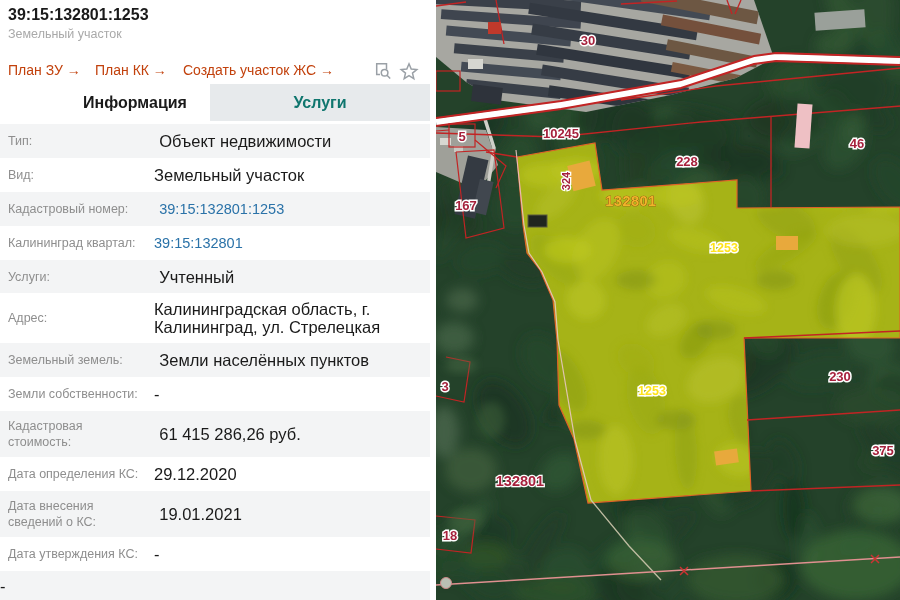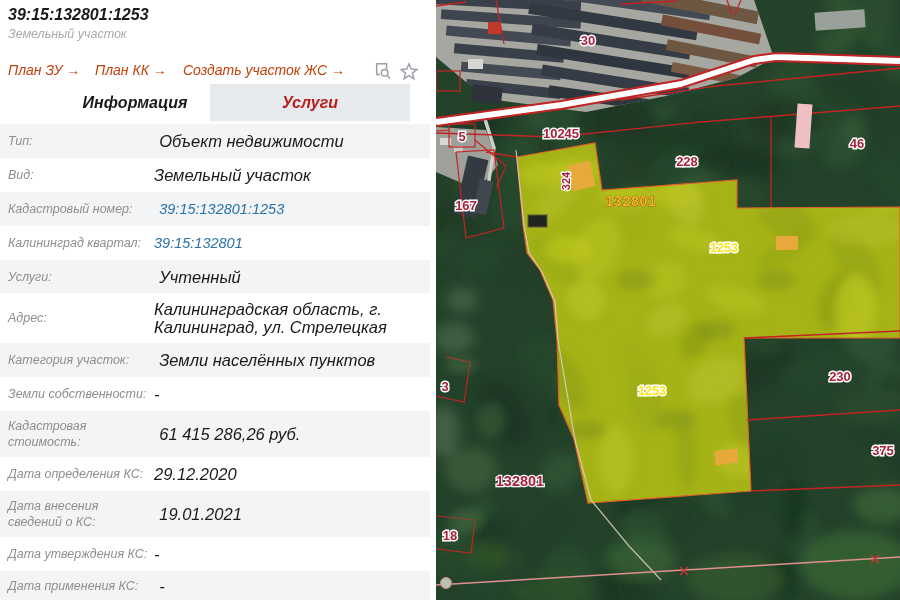--- a/index.html
+++ b/index.html
@@ -1,27 +1,27 @@
 <!DOCTYPE html>
 <html><head>
 <meta charset="utf-8">
 <style>
   html,body{margin:0;padding:0;}
   body{width:900px;height:600px;overflow:hidden;font-family:"Liberation Sans",sans-serif;background:#fff;}
   #wrap{position:relative;width:900px;height:600px;}
-  #panel{position:absolute;left:0;top:0;width:436px;height:600px;background:#fff;font-style:italic;}
+  #panel{position:absolute;left:0;top:0;width:436px;height:600px;background:#fff;}
   #map{position:absolute;left:436px;top:0;width:464px;height:456px;}
   .title{position:absolute;left:8px;top:6px;font-size:16px;font-weight:bold;color:#1a1a1a;}
   .subtitle{position:absolute;left:8px;top:27px;font-size:12.5px;color:#a9a9a9;}
   .links{position:absolute;left:0;top:62px;font-size:14px;width:430px;height:17px;}
   .links a{position:absolute;top:0;}
   .links a{color:#c2410c;text-decoration:none;}
   .tabs{position:absolute;left:0;top:84px;width:430px;height:37px;}
   .tab-active{position:absolute;left:0;top:0;width:210px;height:37px;background:#fff;font-size:16px;font-weight:bold;color:#1a1a1a;text-align:center;line-height:37px;text-indent:-12px;padding-left:36px;}
-  .tab-inactive{position:absolute;left:210px;top:0;width:200px;height:37px;background:#e7eaec;font-size:16px;font-weight:bold;color:#b91c1c;text-align:center;line-height:37px;}
+  .tab-inactive{position:absolute;left:210px;top:0;width:220px;height:37px;background:#e7eaec;font-size:16px;font-weight:bold;color:#0f766e;text-align:center;line-height:37px;}
   .rows{position:absolute;left:0;top:124px;width:430px;}
   .row{position:relative;width:430px;display:flex;}
   .row.g{background:#f3f4f5;gap:8px;}
   .lab{width:154px;padding-left:8px;font-size:12.5px;color:#8e8e8e;display:flex;align-items:center;box-sizing:border-box;line-height:16px;}
   .val{width:276px;font-size:16.5px;color:#1a1a1a;display:flex;align-items:center;box-sizing:border-box;line-height:18px;}
   .val a{color:#2a72a8;text-decoration:none;font-size:14.5px;}
   .icons{position:absolute;top:60px;left:368px;width:60px;height:22px;}
 </style>
 </head>
 <body>
@@ -89,21 +89,21 @@
         </div>
 
       <div class="row" style="height:50px">
           <div class="lab">Адрес:</div>
           <div class="val">
             <span>Калининградская область, г.<br>Калининград, ул. Стрелецкая</span>
           </div>
         </div>
 
       <div class="row g" style="height:34px">
-          <div class="lab">Категория участок:</div>
+          <div class="lab">Земельный земель:</div>
           <div class="val">Земли населённых пунктов</div>
         </div>
 
       <div class="row" style="height:34px">
           <div class="lab">Земли собственности:</div>
           <div class="val">-</div>
         </div>
 
       <div class="row g" style="height:46px">
           <div class="lab">
@@ -123,21 +123,20 @@
           </div>
           <div class="val">19.01.2021</div>
         </div>
 
       <div class="row" style="height:34px">
           <div class="lab">Дата утверждения КС:</div>
           <div class="val">-</div>
         </div>
 
       <div class="row g" style="height:29px">
-          <div class="lab">Дата применения КС:</div>
           <div class="val">-</div>
         </div>
     </div>
   </div>
 
   <div id="map">
   <svg width="464" height="600" viewBox="0 0 464 600" xmlns="http://www.w3.org/2000/svg">
     <defs>
       <clipPath id="pclip">
             <polygon points="81,157 159,143 166,190 301,180 301,208 464,207 464,338 308,338 315,491 152,503 138,439 123,405 121,340 117,300 104,270 91,253 87,225"></polygon>

